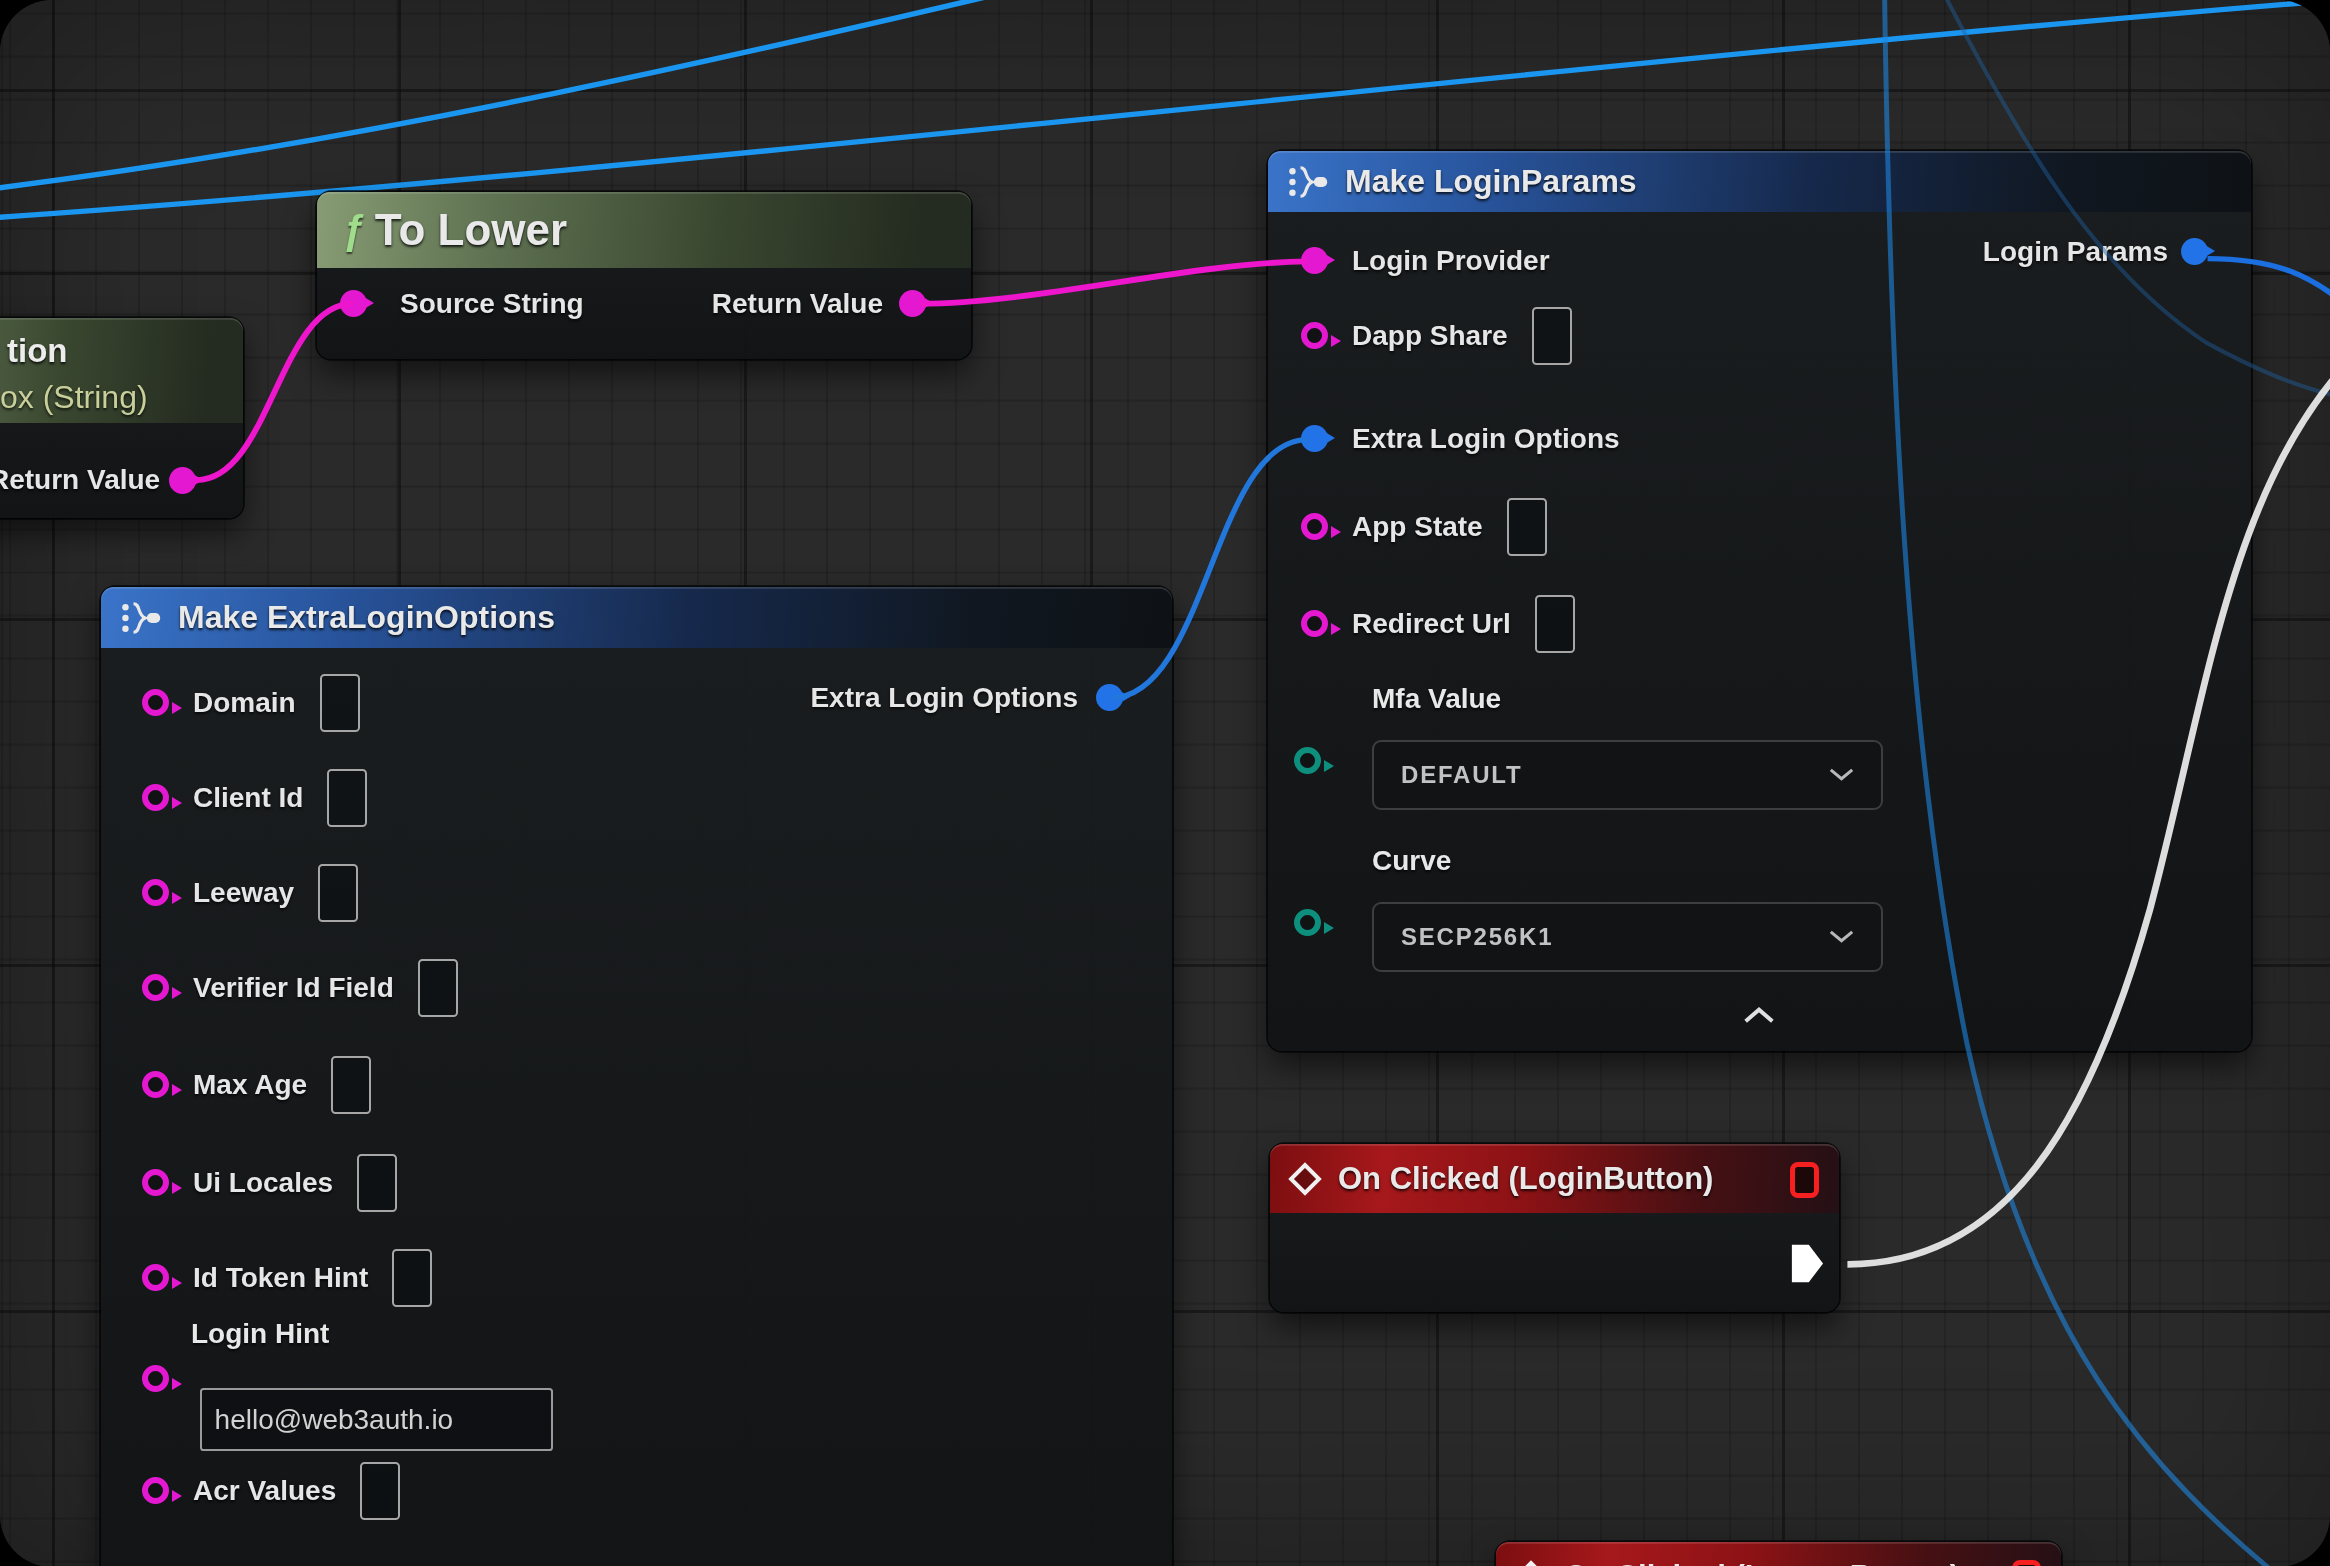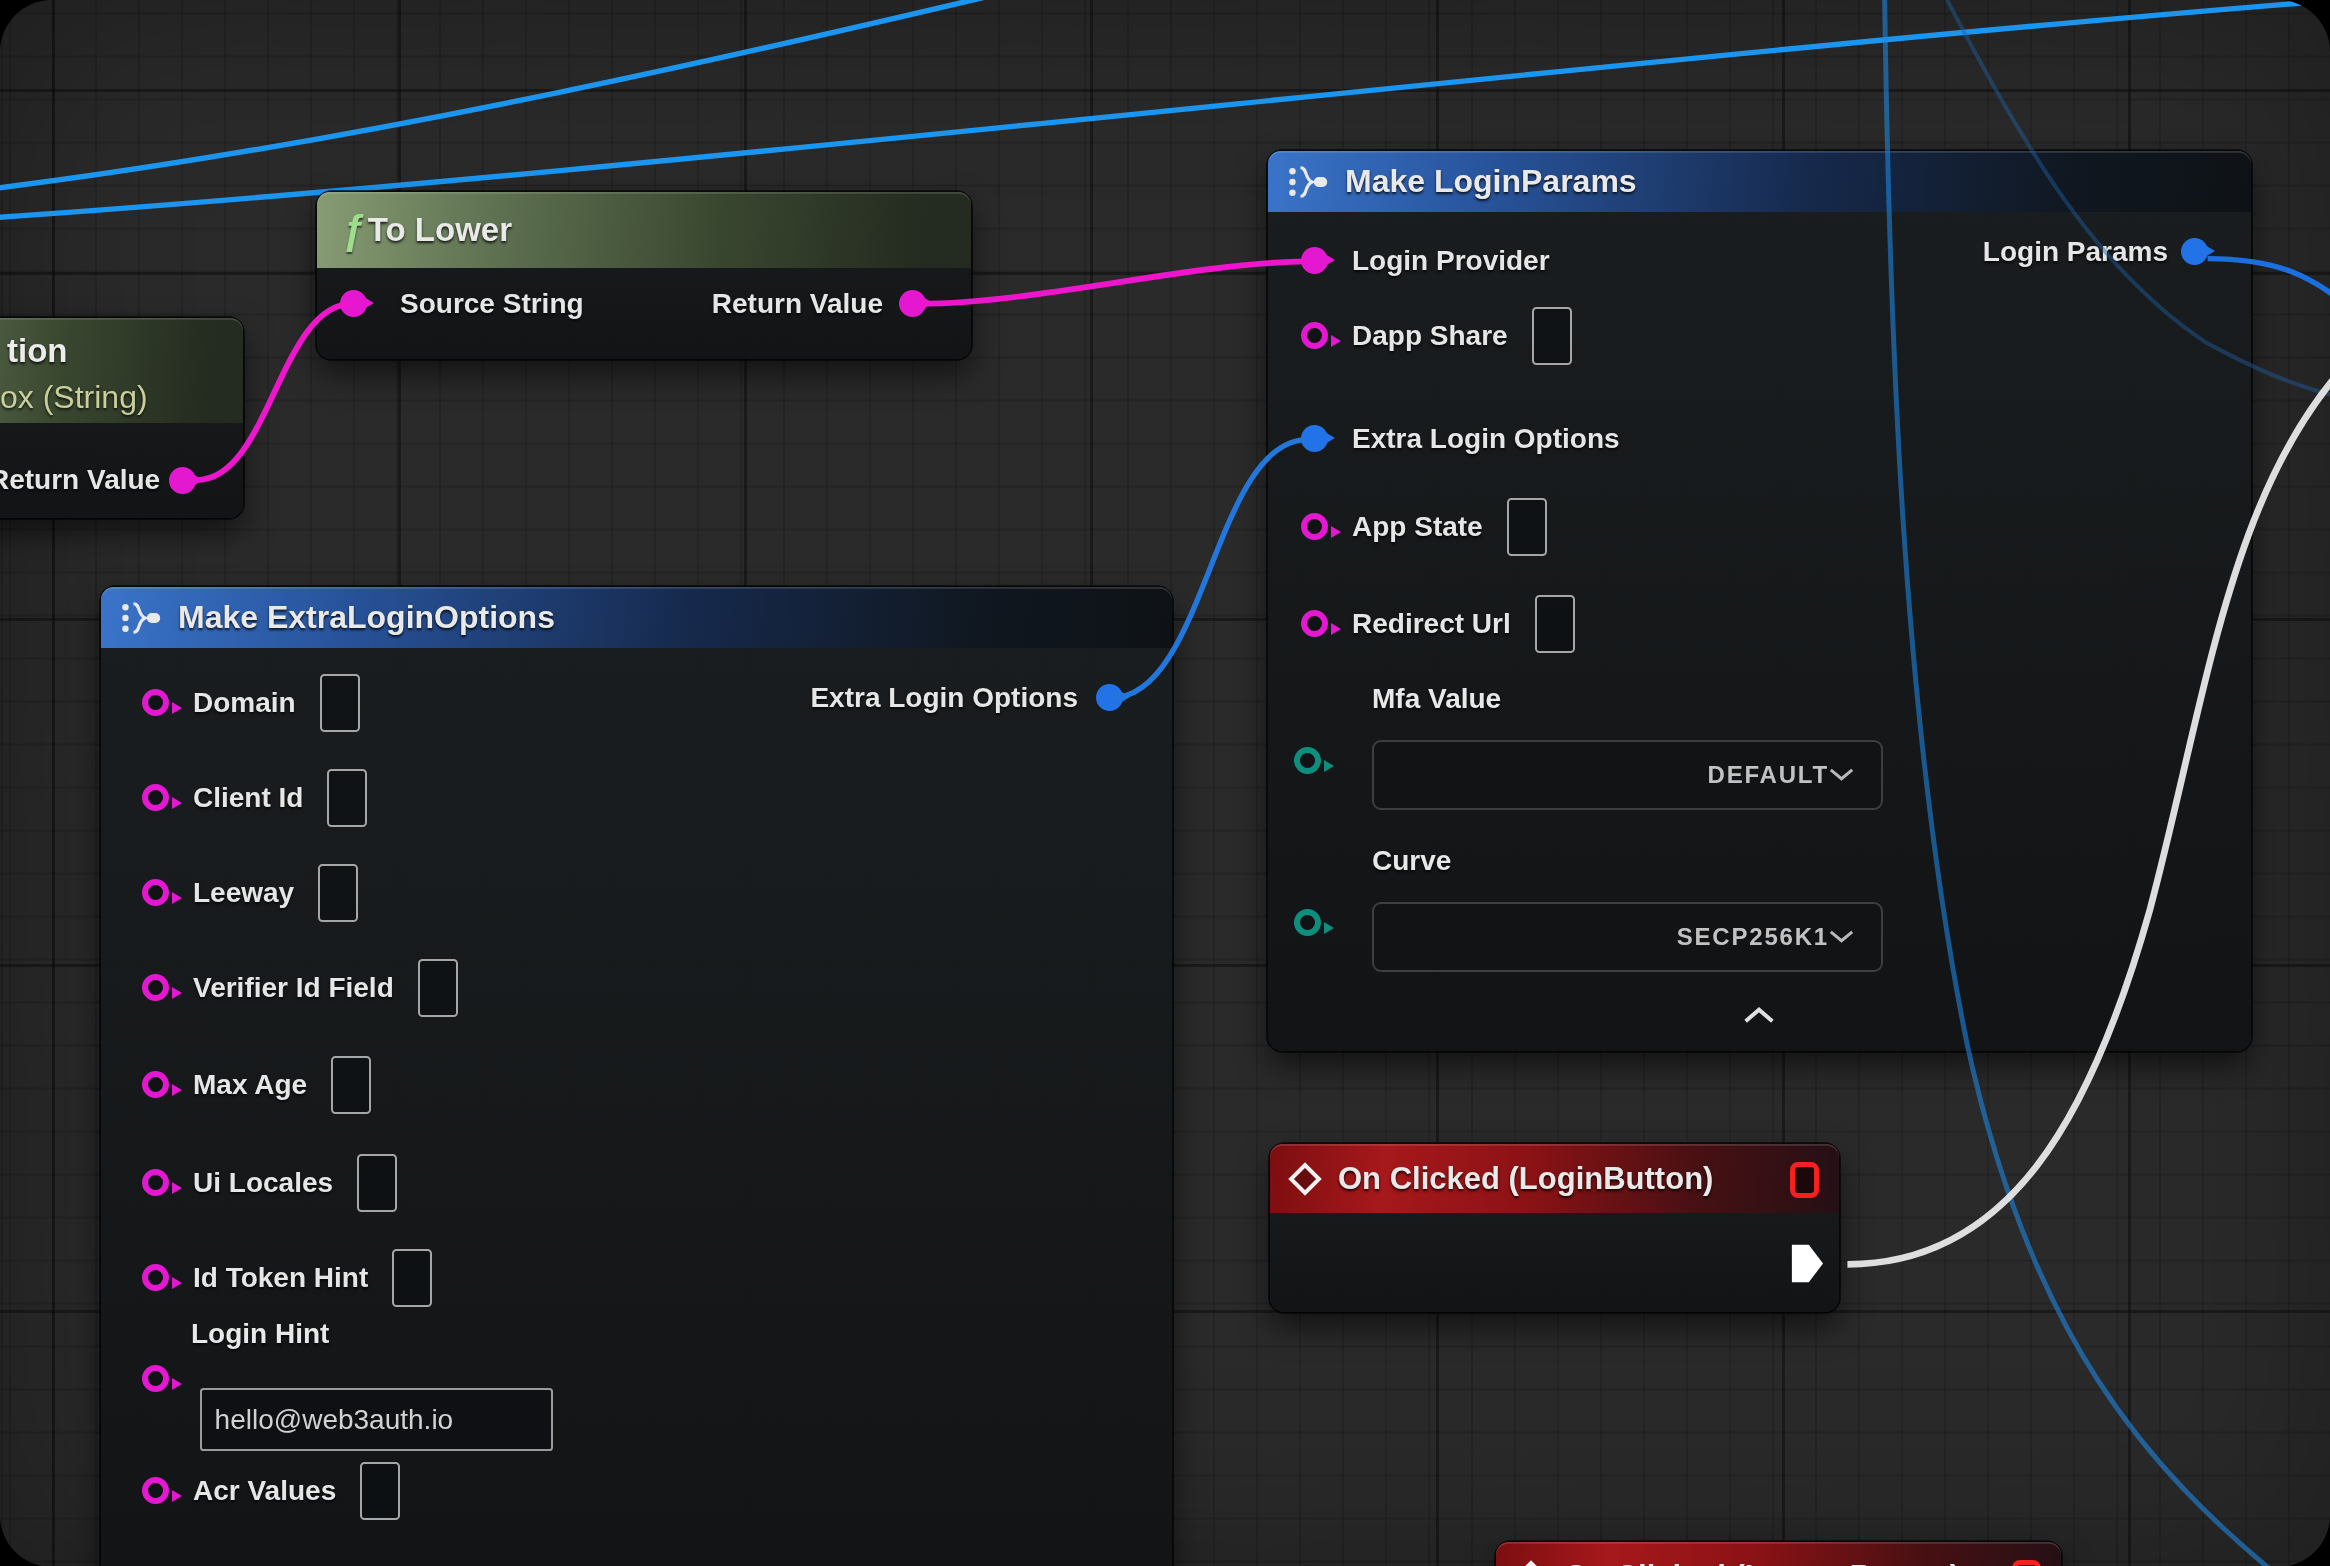--- a/index.html
+++ b/index.html
@@ -39,21 +39,21 @@
   .prow .pin{position:relative;flex:none;}
   .plabel{color:#e6e6e6;font-size:28px;font-weight:600;text-shadow:0 1.8px 2.7px rgba(0,0,0,.75);white-space:nowrap;}
   .vbox{flex:none;width:40px;height:58px;border:2.7px solid #a6a6a6;border-radius:4.5px;
     background:rgba(10,12,14,.55);box-sizing:border-box;}
   .outlabel{position:absolute;color:#e6e6e6;font-size:28px;font-weight:600;white-space:nowrap;
     text-shadow:0 1.8px 2.7px rgba(0,0,0,.75);}
   
   .grouplabel{position:absolute;color:#e8e8e8;font-size:28px;font-weight:600;
     text-shadow:0 1.8px 2.7px rgba(0,0,0,.75);white-space:nowrap;}
   .dd{position:absolute;background:#121315;border:2.7px solid #3c3e40;border-radius:9px;
-    display:flex;align-items:center;justify-content:flex-end;box-sizing:border-box;
+    display:flex;align-items:center;justify-content:space-between;box-sizing:border-box;
     padding:0 27px;color:#c2c2c2;font-size:24px;font-weight:600;letter-spacing:1.8px;}
   
   .ficon{font-style:italic;font-size:41px;color:#9fdc8b;font-weight:700;
     text-shadow:0 1.8px 1.8px rgba(0,0,0,.6);}
   .badge-red{position:absolute;width:29px;height:36px;border:5.4px solid #f62020;border-radius:8px;
     background:#1c0709;box-sizing:border-box;}
   .logintext{color:#d2d2d2;font-size:28px;white-space:nowrap;}
   .loginbox{position:absolute;border:2.7px solid #9a9a9a;border-radius:3.6px;background:rgba(12,14,16,.6);
     display:flex;align-items:center;padding:0 12.6px;box-sizing:border-box;}
   .collapse{position:absolute;cursor:pointer;}
@@ -72,21 +72,21 @@
     <div class="nhead head-green" style="height:105px;"></div>
     <span class="ttl" style="position:absolute;left:232px;top:14.4px;font-size:33px;font-weight:700;color:#ececec;text-shadow:0 1.8px 2.7px rgba(0,0,0,.8);">tion</span>
     <span style="position:absolute;left:225px;top:61px;font-size:32px;color:#c9cf9b;text-shadow:0 1.8px 2.7px rgba(0,0,0,.7);">ox (String)</span>
     <span class="outlabel" style="left:214px;top:464px;top:146px;">Return Value</span>
     <div class="pin filled pink" style="left:394px;top:149px;"></div>
   </div>
 
   <div class="node" style="left:317px;top:192px;width:654px;height:167px;">
     <div class="nhead head-green" style="height:76px;">
       <span class="ficon" style="margin-left:25px;">ƒ</span>
-      <span class="ttl" style="margin-left:3px;font-size:33px;text-align:center;">To Lower</span>
+      <span class="ttl" style="margin-left:10px;font-size:44px;text-align:center;">To Lower</span>
     </div>
     <div class="pin filled pink" style="left:23.4px;top:98px;"></div>
     <span class="outlabel" style="left:83px;top:96px;">Source String</span>
     <span class="outlabel" style="right:88px;top:96px;">Return Value</span>
     <div class="pin filled pink" style="left:582px;top:98px;"></div>
   </div>
 
   <div class="node" style="left:101px;top:587px;width:1071px;height:1070px;border-bottom-left-radius:0;border-bottom-right-radius:0;">
     <div class="nhead head-blue" style="height:61px;">
       <svg width="41" height="36" viewBox="0 0 46 40" style="margin-left:20px;">

